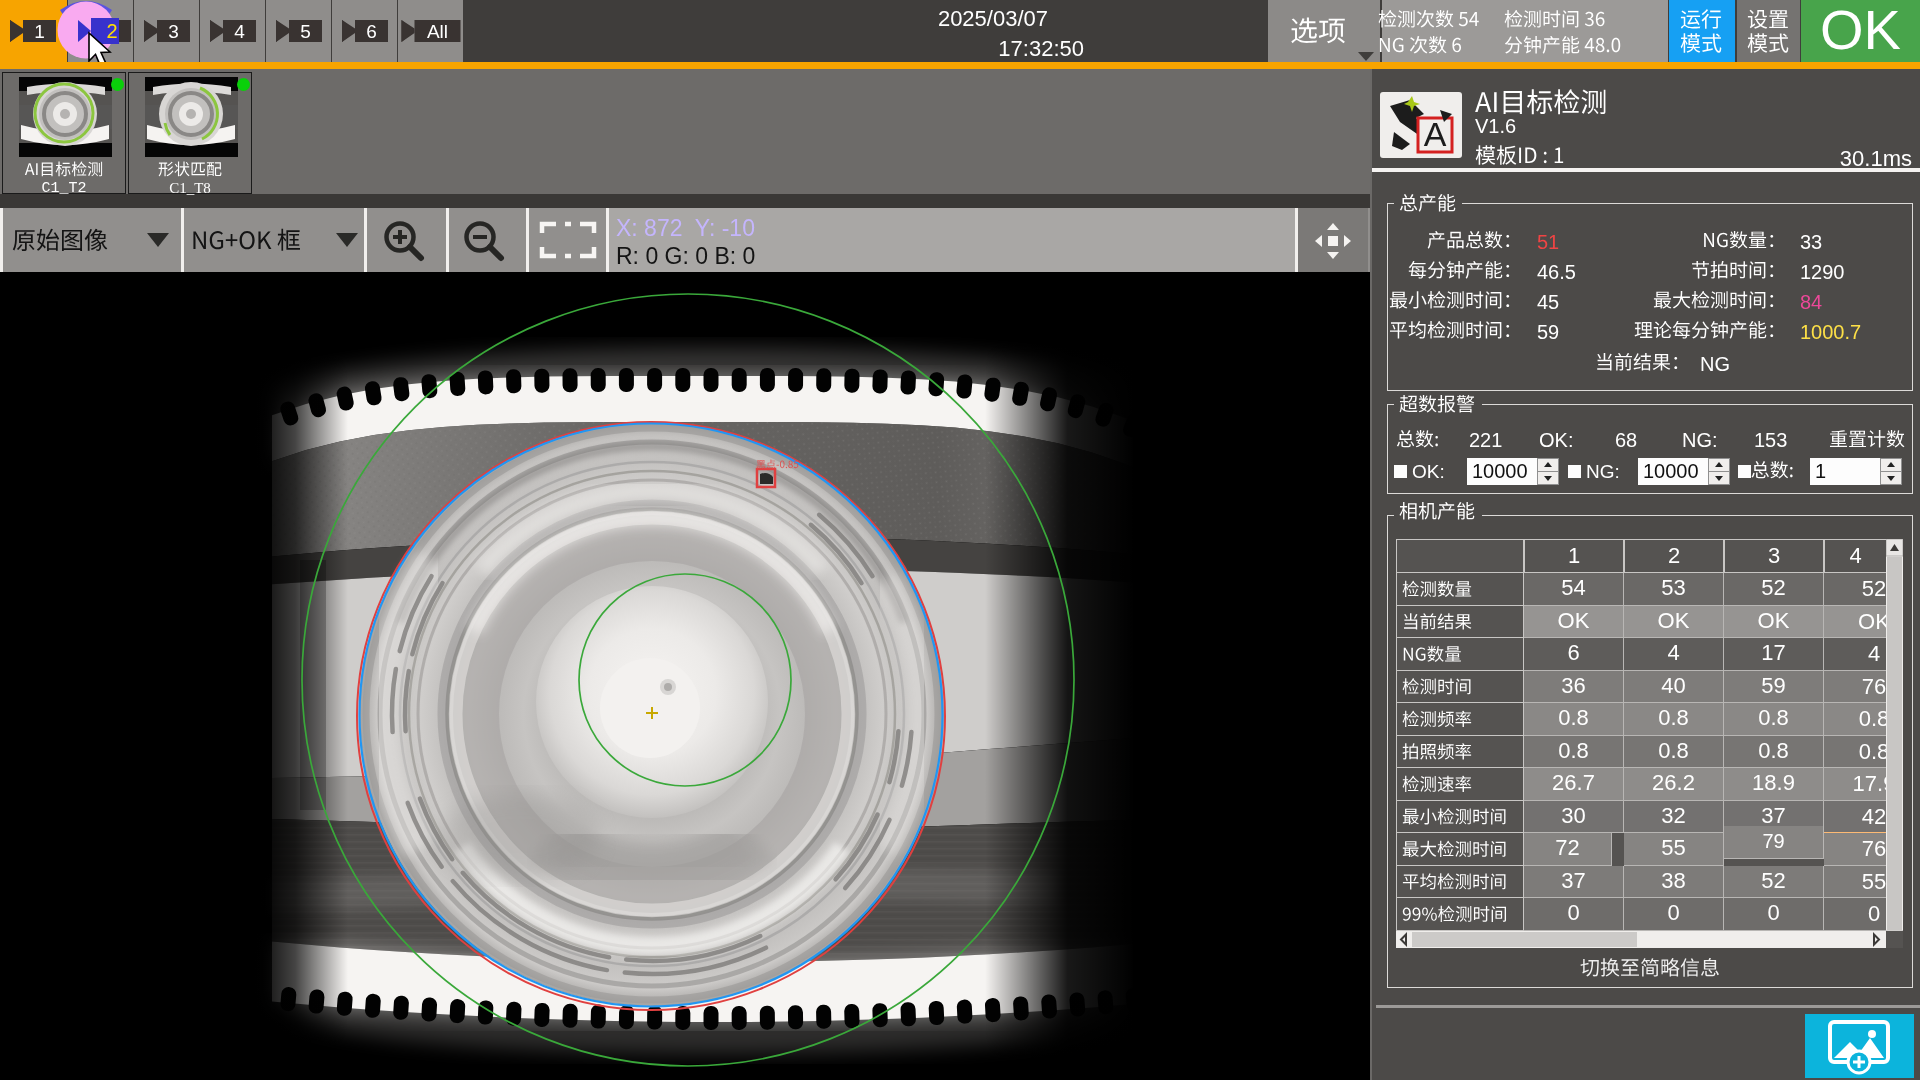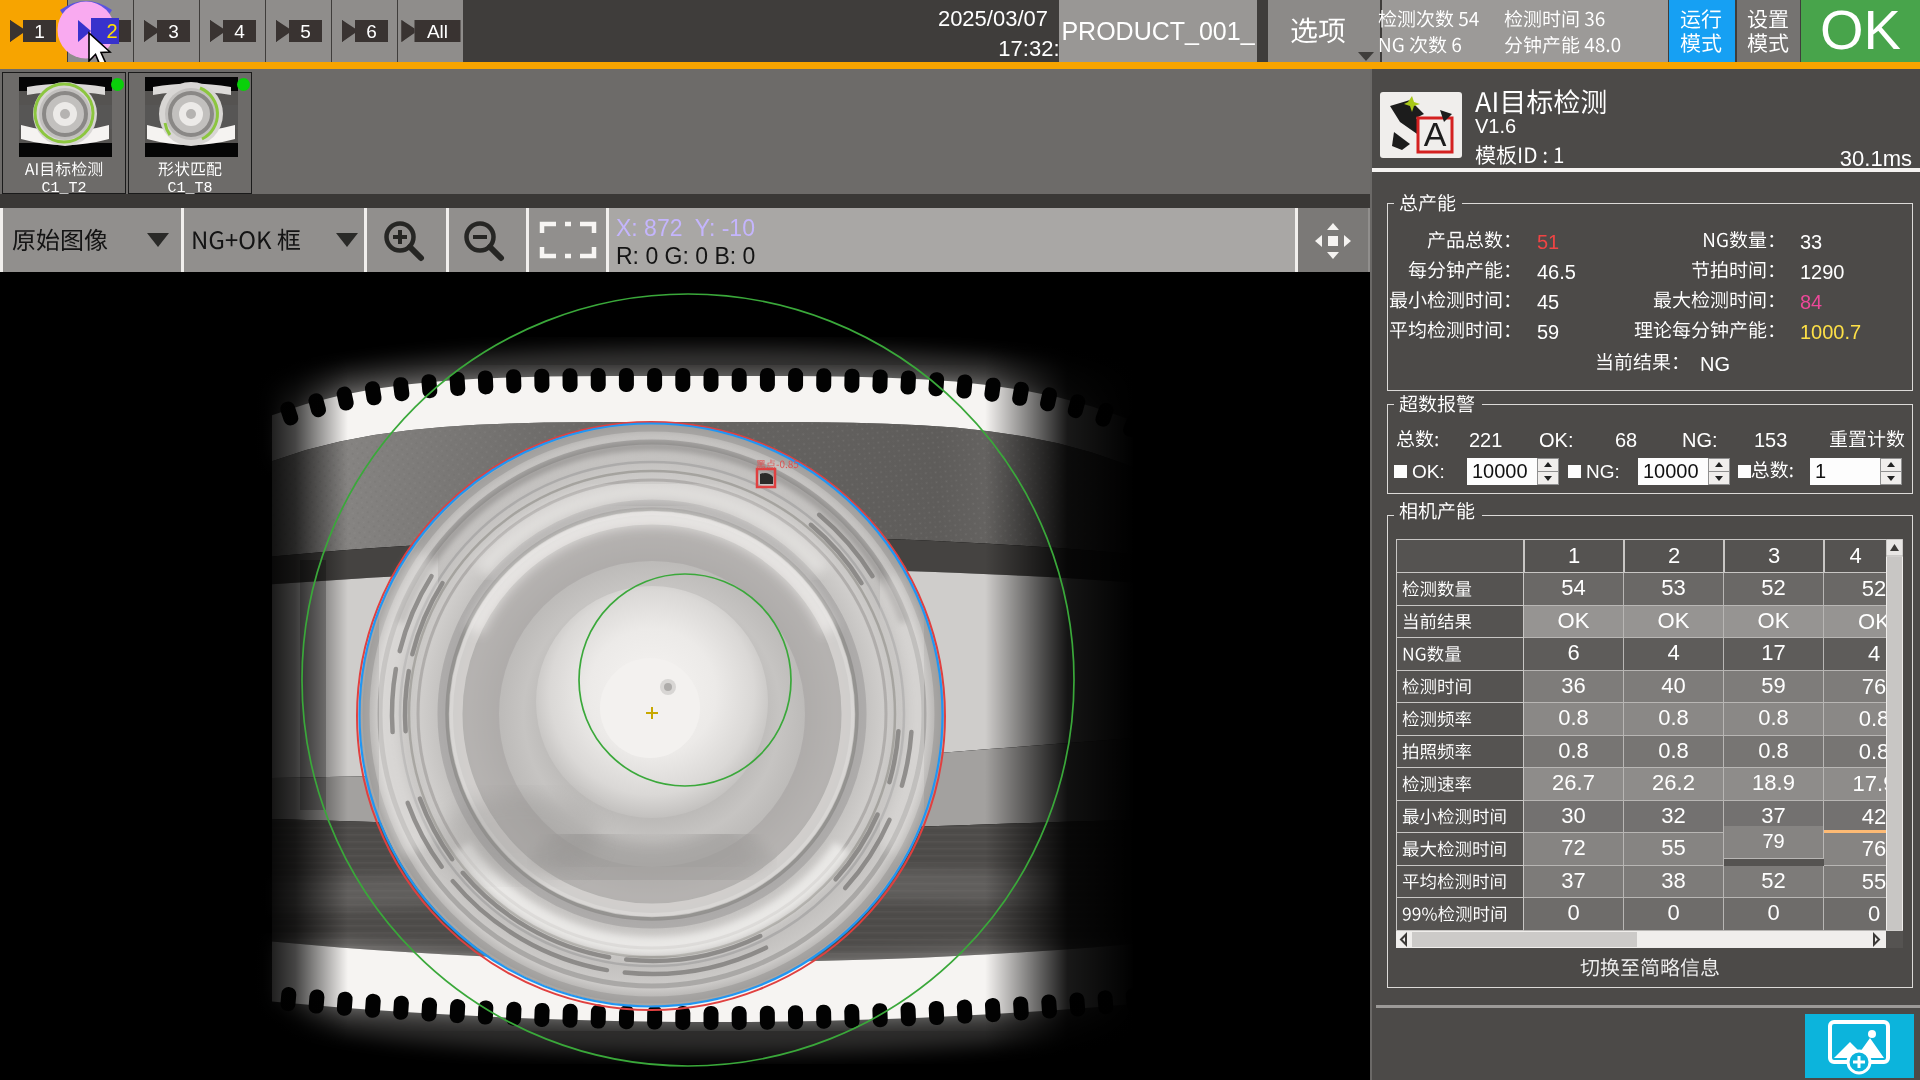--- a/index.html
+++ b/index.html
@@ -73,21 +73,20 @@
       <g transform="translate(10,20)">
         <rect x="20" y="0" width="33" height="22" fill="#393331"></rect>
         <polygon points="0,0 13,11 0,22" fill="#3832cc"></polygon>
         <rect x="13" y="-2" width="28" height="26" fill="#3832cc"></rect>
         <text x="34" y="18" text-anchor="middle" font-family="Liberation Sans" font-size="20" fill="#ffe000">2</text>
       </g>
       <path d="M21 33 L21 61 L27.5 54.5 L32 65 L37.5 62.5 L33 52.5 L42 52 Z" fill="#ffffff" stroke="#000" stroke-width="1.6"></path>
     </svg>
     <div class="abs" style="left:880px;top:6px;width:168px;height:26px;color:#fff;font-size:22px;text-align:right">2025/03/07</div>
     <div class="abs" style="left:916px;top:36px;width:168px;height:26px;color:#fff;font-size:22px;text-align:right">17:32:50</div>
-    <div class="abs" style="left:1059px;top:0;width:198px;height:62px;background:#999795;color:#fff;font-size:25px;line-height:62px;text-align:center">PRODUCT_001_</div>
     <div class="abs" style="left:1268px;top:0;width:112px;height:62px;background:#8c8a88"></div>
     <div class="abs" style="left:1358px;top:52px;width:0;height:0;border-left:8px solid transparent;border-right:8px solid transparent;border-top:9px solid #3f3d3b"></div>
     <div class="abs" style="left:1382px;top:0;width:286px;height:62px;background:#9c9a98"></div>
     <div class="abs" style="left:1669px;top:0;width:66px;height:62px;background:#16a0f3"></div>
     <div class="abs" style="left:1737px;top:0;width:63px;height:62px;background:#757371"></div>
     <div class="abs" style="left:1801px;top:0;width:119px;height:62px;background:#48a44b;color:#fff;font-size:56px;line-height:60px;text-align:center">OK</div>
     <div class="abs" style="left:0;top:62px;width:1920px;height:7px;background:#f7a400"></div>
     <div class="abs" style="left:0;top:69px;width:1370px;height:125px;background:#6d6b69"></div>
     <div class="abs" style="left:0;top:194px;width:1370px;height:14px;background:#3a3836"></div>
     <div class="abs" style="left:2px;top:72px;width:124px;height:122px;background:#6d6b69;border:1px solid #1a1a1a"></div>
@@ -117,21 +116,21 @@
       <circle cx="46" cy="37" r="26" fill="#c2c0be"></circle>
       <circle cx="46" cy="37" r="21" fill="none" stroke="#8a8886" stroke-width="4"></circle>
       <circle cx="46" cy="37" r="12" fill="#eceae8"></circle>
       <circle cx="46" cy="37" r="5" fill="#b5b3b1"></circle>
       <path d="M 55 11 A 28 28 0 0 1 57 62" fill="none" stroke="#8cc63f" stroke-width="3"></path>
       <path d="M 25 58 A 28 28 0 0 1 20 46" fill="none" stroke="#8cc63f" stroke-width="3"></path>
     </svg>
     <div class="abs" style="left:111px;top:78px;width:13px;height:13px;border-radius:7px;background:#0ad00a"></div>
     <div class="abs" style="left:237px;top:78px;width:13px;height:13px;border-radius:7px;background:#0ad00a"></div>
     <div class="abs" style="left:2px;top:180px;width:124px;text-align:center;color:#fff;font-size:15px;font-family:'Liberation Mono',monospace">C1_T2</div>
-    <div class="abs" style="left:128px;top:180px;width:124px;text-align:center;color:#fff;font-size:15px;font-family:Liberation Mono, monospace">C1_T8</div>
+    <div class="abs" style="left:128px;top:180px;width:124px;text-align:center;color:#fff;font-size:15px;font-family:Liberation Serif, serif">C1_T8</div>
     <div class="abs" style="left:0;top:208px;width:1370px;height:64px;background:#918f8d"></div>
     <div class="abs" style="left:609px;top:208px;width:689px;height:64px;background:#a9a7a5"></div>
     <div class="abs" style="left:0px;top:208px;width:3px;height:64px;background:#f2f0ee"></div>
     <div class="abs" style="left:181px;top:208px;width:3px;height:64px;background:#f2f0ee"></div>
     <div class="abs" style="left:364px;top:208px;width:3px;height:64px;background:#f2f0ee"></div>
     <div class="abs" style="left:446px;top:208px;width:3px;height:64px;background:#f2f0ee"></div>
     <div class="abs" style="left:526px;top:208px;width:3px;height:64px;background:#f2f0ee"></div>
     <div class="abs" style="left:606px;top:208px;width:3px;height:64px;background:#f2f0ee"></div>
     <div class="abs" style="left:1295px;top:208px;width:3px;height:64px;background:#f2f0ee"></div>
     <div class="abs" style="left:147px;top:233px;width:0;height:0;border-left:11px solid transparent;border-right:11px solid transparent;border-top:14px solid #2a2a28"></div>
@@ -264,23 +263,23 @@
     <div class="abs" style="left:1824px;top:735.5px;width:62px;height:32.5px;background:#777573;border-bottom:1px solid #b8b6b4;color:#fff;font-size:22px;text-align:center;line-height:32px;overflow:hidden"><span style="display:inline-block;width:100px">0.8</span></div>
     <div class="abs" style="left:1396px;top:768.0px;width:128px;height:32.5px;background:#555351;border:1px solid #c8c6c4;border-top:none"></div>
     <div class="abs" style="left:1524px;top:768.0px;width:100px;height:32.5px;background:#8e8c8a;border:1px solid #b8b6b4;border-top:none;border-left:none;color:#fff;font-size:22px;text-align:center;line-height:30px">26.7</div>
     <div class="abs" style="left:1624px;top:768.0px;width:100px;height:32.5px;background:#8e8c8a;border:1px solid #b8b6b4;border-top:none;border-left:none;color:#fff;font-size:22px;text-align:center;line-height:30px">26.2</div>
     <div class="abs" style="left:1724px;top:768.0px;width:100px;height:32.5px;background:#8e8c8a;border:1px solid #b8b6b4;border-top:none;border-left:none;color:#fff;font-size:22px;text-align:center;line-height:30px">18.9</div>
     <div class="abs" style="left:1824px;top:768.0px;width:62px;height:32.5px;background:#8e8c8a;border-bottom:1px solid #b8b6b4;color:#fff;font-size:22px;text-align:center;line-height:32px;overflow:hidden"><span style="display:inline-block;width:100px">17.9</span></div>
     <div class="abs" style="left:1396px;top:800.5px;width:128px;height:32.5px;background:#555351;border:1px solid #c8c6c4;border-top:none"></div>
     <div class="abs" style="left:1524px;top:800.5px;width:100px;height:32.5px;background:#737170;border:1px solid #b8b6b4;border-top:none;border-left:none;color:#fff;font-size:22px;text-align:center;line-height:30px">30</div>
     <div class="abs" style="left:1624px;top:800.5px;width:100px;height:32.5px;background:#737170;border:1px solid #b8b6b4;border-top:none;border-left:none;color:#fff;font-size:22px;text-align:center;line-height:30px">32</div>
     <div class="abs" style="left:1724px;top:800.5px;width:100px;height:32.5px;background:#737170;border:1px solid #b8b6b4;border-top:none;border-left:none;color:#fff;font-size:22px;text-align:center;line-height:30px">37</div>
-    <div class="abs" style="left:1824px;top:800.5px;width:62px;height:32.5px;background:#737170;border-bottom:3px solid #fdba74;color:#fff;font-size:22px;text-align:center;line-height:32px;overflow:hidden"><span style="display:inline-block;width:100px">42</span></div>
+    <div class="abs" style="left:1824px;top:800.5px;width:62px;height:32.5px;background:#737170;border-bottom:1px solid #fdba74;color:#fff;font-size:22px;text-align:center;line-height:32px;overflow:hidden"><span style="display:inline-block;width:100px">42</span></div>
     <div class="abs" style="left:1396px;top:833.0px;width:128px;height:32.5px;background:#555351;border:1px solid #c8c6c4;border-top:none"></div>
-    <div class="abs" style="left:1524px;top:833.0px;width:100px;height:32.5px;background:#868482;border:1px solid #b8b6b4;border-top:none;border-left:none;color:#fff;font-size:22px;text-align:center;line-height:30px">72</div>
+    <div class="abs" style="left:1524px;top:833.0px;width:88px;height:32.5px;background:#868482;border:1px solid #b8b6b4;border-top:none;border-left:none;color:#fff;font-size:22px;text-align:center;line-height:30px">72</div>
     <div class="abs" style="left:1624px;top:833.0px;width:100px;height:32.5px;background:#868482;border:1px solid #b8b6b4;border-top:none;border-left:none;color:#fff;font-size:22px;text-align:center;line-height:30px">55</div>
     <div class="abs" style="left:1724px;top:826px;width:100px;height:32.5px;background:#868482;border:1px solid #b8b6b4;border-top:none;border-left:none;color:#fff;font-size:20px;text-align:center;line-height:30px">79</div>
     <div class="abs" style="left:1824px;top:833.0px;width:62px;height:32.5px;background:#868482;border-bottom:1px solid #b8b6b4;color:#fff;font-size:22px;text-align:center;line-height:32px;overflow:hidden"><span style="display:inline-block;width:100px">76</span></div>
     <div class="abs" style="left:1396px;top:865.5px;width:128px;height:32.5px;background:#555351;border:1px solid #c8c6c4;border-top:none"></div>
     <div class="abs" style="left:1524px;top:865.5px;width:100px;height:32.5px;background:#7d7b79;border:1px solid #b8b6b4;border-top:none;border-left:none;color:#fff;font-size:22px;text-align:center;line-height:30px">37</div>
     <div class="abs" style="left:1624px;top:865.5px;width:100px;height:32.5px;background:#7d7b79;border:1px solid #b8b6b4;border-top:none;border-left:none;color:#fff;font-size:22px;text-align:center;line-height:30px">38</div>
     <div class="abs" style="left:1724px;top:865.5px;width:100px;height:32.5px;background:#7d7b79;border:1px solid #b8b6b4;border-top:none;border-left:none;color:#fff;font-size:22px;text-align:center;line-height:30px">52</div>
     <div class="abs" style="left:1824px;top:865.5px;width:62px;height:32.5px;background:#7d7b79;border-bottom:1px solid #b8b6b4;color:#fff;font-size:22px;text-align:center;line-height:32px;overflow:hidden"><span style="display:inline-block;width:100px">55</span></div>
     <div class="abs" style="left:1396px;top:898.0px;width:128px;height:32.5px;background:#555351;border:1px solid #c8c6c4;border-top:none"></div>
     <div class="abs" style="left:1524px;top:898.0px;width:100px;height:32.5px;background:#6e6c6a;border:1px solid #b8b6b4;border-top:none;border-left:none;color:#fff;font-size:22px;text-align:center;line-height:30px">0</div>

